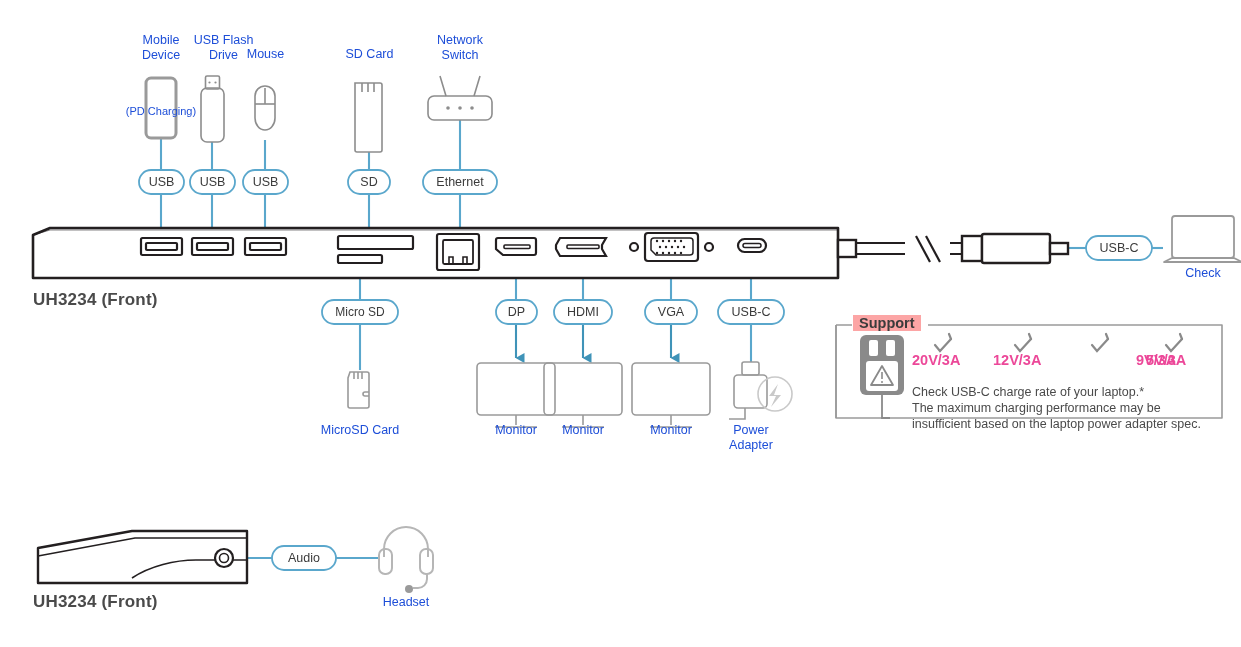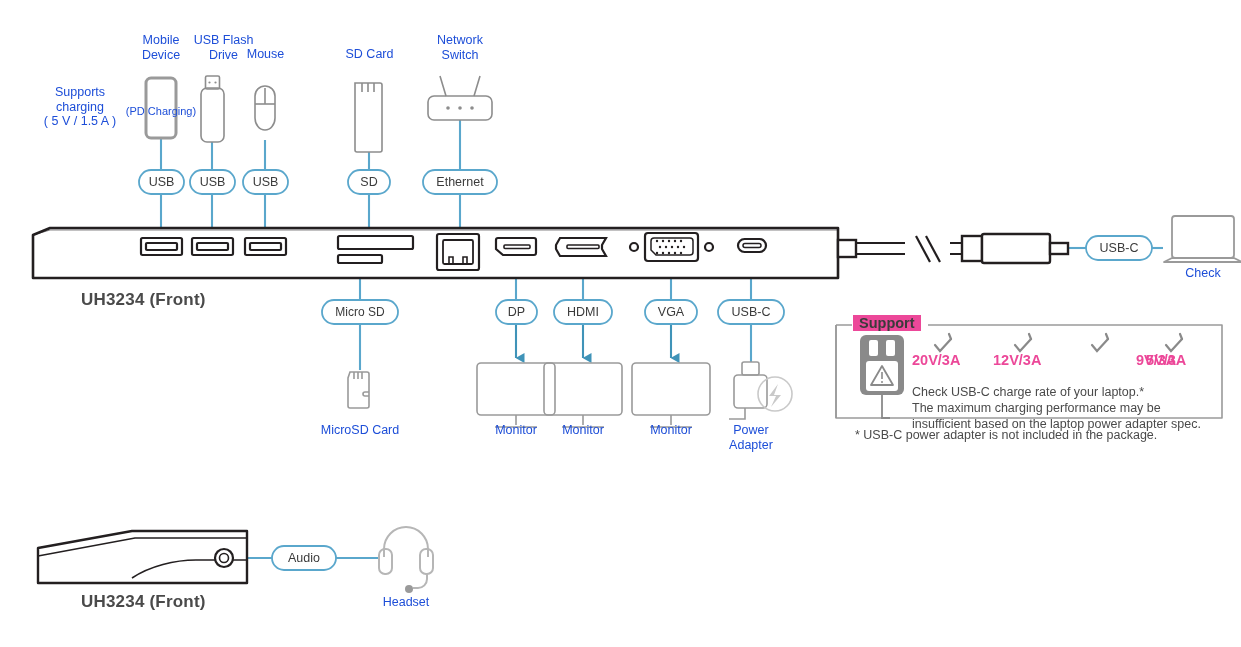--- a/index.html
+++ b/index.html
@@ -4,26 +4,26 @@
 <title>UH3234 Connection Diagram</title>
 <style>
   html,body{margin:0;padding:0;background:#ffffff;}
   body{width:1241px;height:647px;position:relative;overflow:hidden;
        font-family:"Liberation Sans","DejaVu Sans",sans-serif;color:#3b3b3b;}
   #stage{position:absolute;inset:0;}
   svg.layer{position:absolute;left:0;top:0;width:1241px;height:647px;overflow:visible;}
   .txt{position:absolute;font-size:12.5px;line-height:14.5px;color:#1d4ed8;
        text-align:center;white-space:pre-line;}
   .txt.small{font-size:11px;line-height:13px;}
-  .model{position:absolute;font-size:17px;font-weight:bold;color:#4a4a4a;letter-spacing:.2px;margin-left:48px;}
+  .model{position:absolute;font-size:17px;font-weight:bold;color:#4a4a4a;letter-spacing:.2px;}
   .pilltext{font-size:12.5px;fill:#3b3b3b;}
   .pilltext.sm{font-size:12px;}
   .volt{position:absolute;font-size:14.5px;font-weight:bold;color:#ec4899;white-space:nowrap;}
   .supline{position:absolute;font-size:12.5px;line-height:16px;color:#4a4a4a;white-space:pre-line;}
-  .suphead{position:absolute;font-size:14.5px;font-weight:bold;color:#3b3b3b;background:#ec4899;padding:0 6px;}
+  .suphead{position:absolute;font-size:14.5px;font-weight:bold;color:#3b3b3b;background:#fca5a5;padding:0 6px;}
   .foot{position:absolute;font-size:12.5px;color:#4a4a4a;white-space:nowrap;}
 </style>
 </head>
 <body>
 
 <div id="stage">
 
   <svg class="layer" viewBox="0 0 1241 647">
     <defs>
       <marker id="arrowDown" markerWidth="10" markerHeight="9" refX="5" refY="8.5" orient="auto" markerUnits="userSpaceOnUse">
@@ -329,23 +329,20 @@
   <div class="txt" style="left:176px;top:33px;width:95px;">USB Flash
 Drive</div>
 
   <div class="txt" style="left:228px;top:47px;width:75px;">Mouse</div>
 
   <div class="txt" style="left:327px;top:47px;width:85px;">SD Card</div>
 
   <div class="txt" style="left:417px;top:33px;width:86px;">Network
 Switch</div>
 
-  <div class="txt" style="left:21px;top:85px;width:118px;">Supports
-charging
-( 5 V / 1.5 A )</div>
 
   <div class="model" style="left:33px;top:290px;">UH3234 (Front)</div>
 
   <div class="txt" style="left:300px;top:423px;width:120px;">MicroSD Card</div>
   <div class="txt" style="left:476px;top:423px;width:80px;">Monitor</div>
   <div class="txt" style="left:543px;top:423px;width:80px;">Monitor</div>
   <div class="txt" style="left:631px;top:423px;width:80px;">Monitor</div>
   <div class="txt" style="left:716px;top:423px;width:70px;">Power
 Adapter</div>
 
@@ -358,15 +355,14 @@
 
   <div class="volt" style="left:912px;top:352px;">20V/3A</div>
   <div class="volt" style="left:993px;top:352px;">12V/3A</div>
   <div class="volt" style="left:1136px;top:352px;">9V/3A</div>
   <div class="volt" style="left:1146px;top:352px;">5V/3A</div>
 
   <div class="supline" style="left:912px;top:384px;width:310px;">Check USB-C charge rate of your laptop.*
 The maximum charging performance may be
 insufficient based on the laptop power adapter spec.</div>
 
-  <div class="foot" style="left:855px;top:428px;">* USB-C power adapter is not included in the package.</div>
 
 </div>
 
 </body></html>

